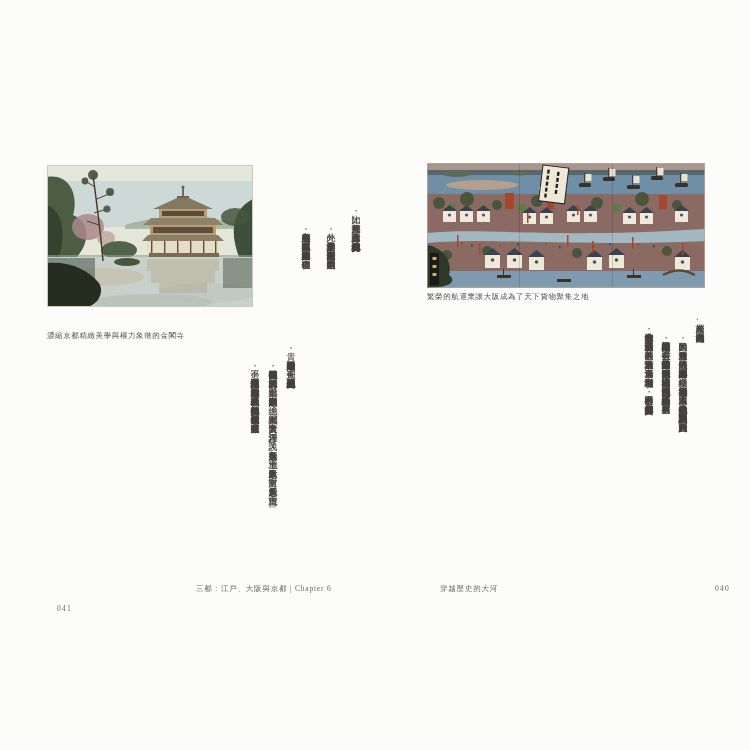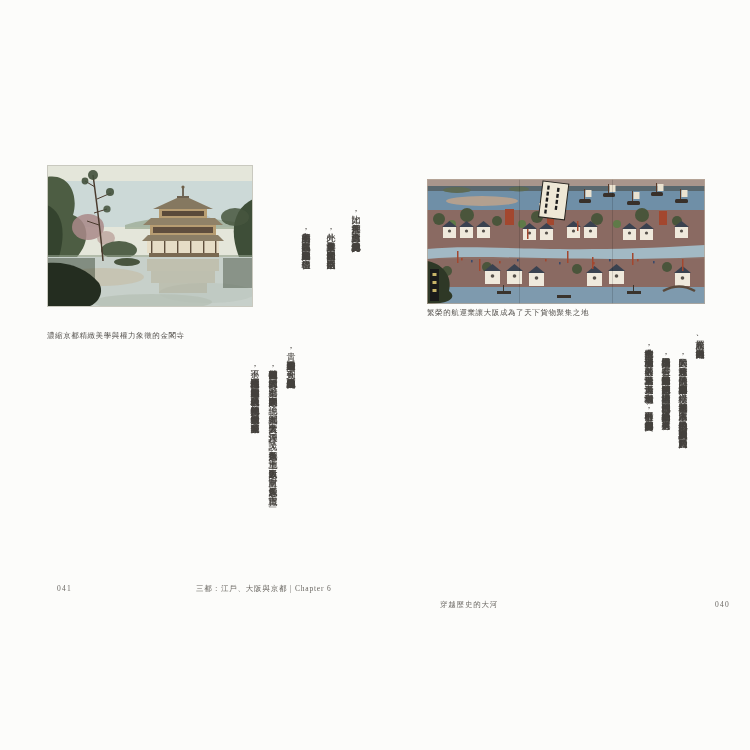--- a/index.html
+++ b/index.html
@@ -114,25 +114,25 @@
     <p class="ind2">此外，京都聚集了許多貴族，和平民居住的江戶和大阪相比，生活氛圍還是不同。</p>
     <p class="ind2">京都所出產的商品，也以其高品質而聞名，比如京都西陣一帶出產的織品，儘管價格昂</p>
   </div>
 
   <div class="vtext bottom-block" style="left:100px;top:345px;width:200px;height:209px;">
     <p>貴，還是受到了許多有錢人的歡迎，直到今天，西陣織依然是日本傳統工藝品的卓越代表。</p>
     <p class="ind2">德川時代有位名叫廣瀨旭莊的學者，曾經以簡潔的方式，點出了京都、大阪與江戶之間的差異。他說：「京都人細膩，大阪人貪婪，江戶人浮誇。」又說：「京都之人多矜氣，重土地；大阪之人多殺氣，重財富；江戶之人多客氣，重官職。」</p>
     <p class="ind2">不過，或許正是因為性格截然不同，這三座都市才能夠以各自的姿態，引領著時代的風騷，德川時代的經濟與文化，就在這些大城市的帶領下，像繁花一般盛開著。</p>
   </div>
 
-  <div class="folio" style="left:57px;top:584px;">041</div>
+  <div class="folio" style="left:57px;top:604px;">041</div>
   <div class="running-title" style="left:196px;top:584px;">三都：江戶、大阪與京都 | Chapter 6</div>
 </div>
 
-<div class="abs" style="left:375px;top:16px;width:375px;height:574px;">
+<div class="abs" style="left:375px;top:0;width:375px;height:574px;">
 
   <div class="plate" style="left:52px;top:163px;width:278px;height:125px;">
     <svg width="278" height="125" viewBox="0 0 278 125">
       <rect x="0" y="0" width="278" height="125" fill="#8d6f66"></rect>
       <rect x="0" y="0" width="278" height="7" fill="#a8958c"></rect>
       <rect x="0" y="7" width="278" height="24" fill="#6f8fa7"></rect>
       <rect x="0" y="7" width="278" height="5" fill="#525c60" opacity="0.8"></rect>
       <ellipse cx="30" cy="11" rx="14" ry="3" fill="#5d6a54"></ellipse>
       <ellipse cx="92" cy="10" rx="10" ry="2.5" fill="#5d6a54"></ellipse>
       <ellipse cx="55" cy="22" rx="36" ry="5" fill="#b3a08f"></ellipse>

